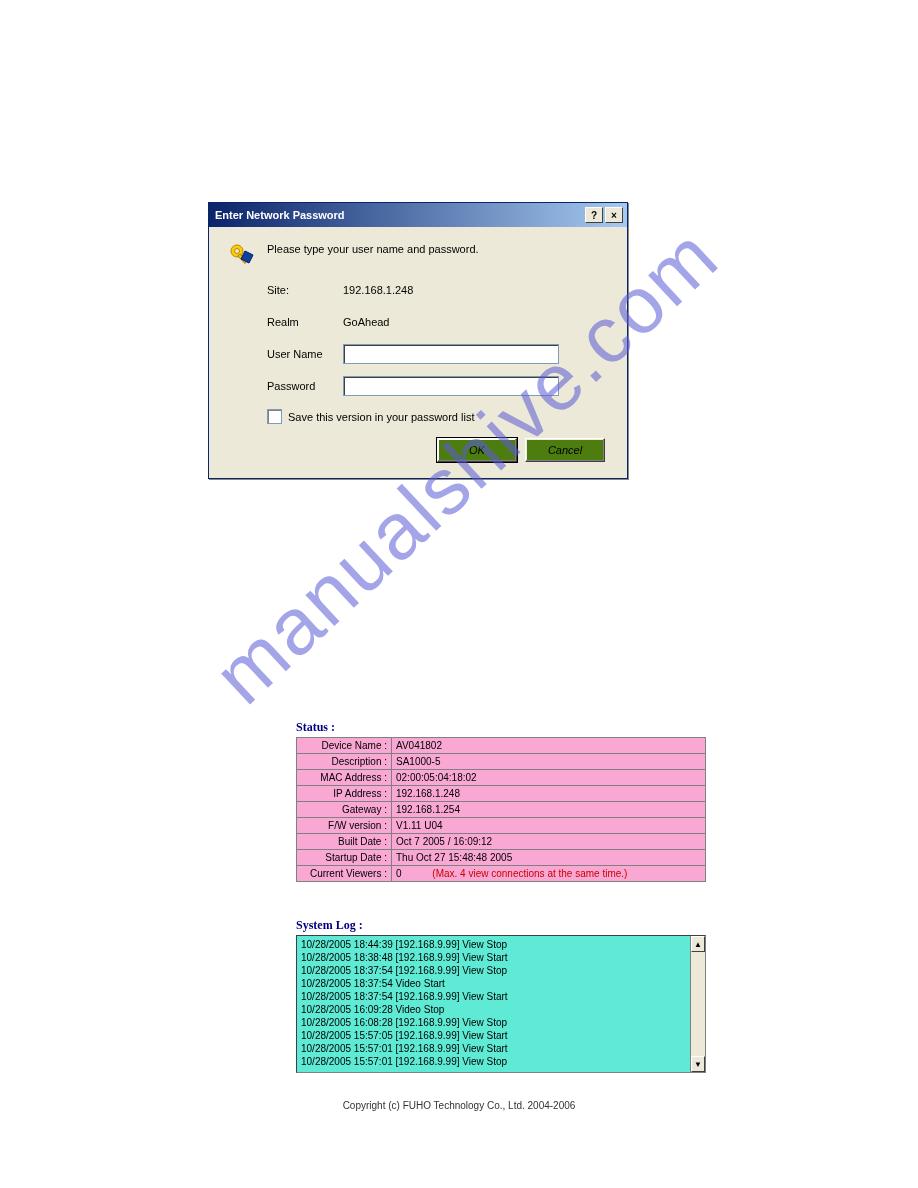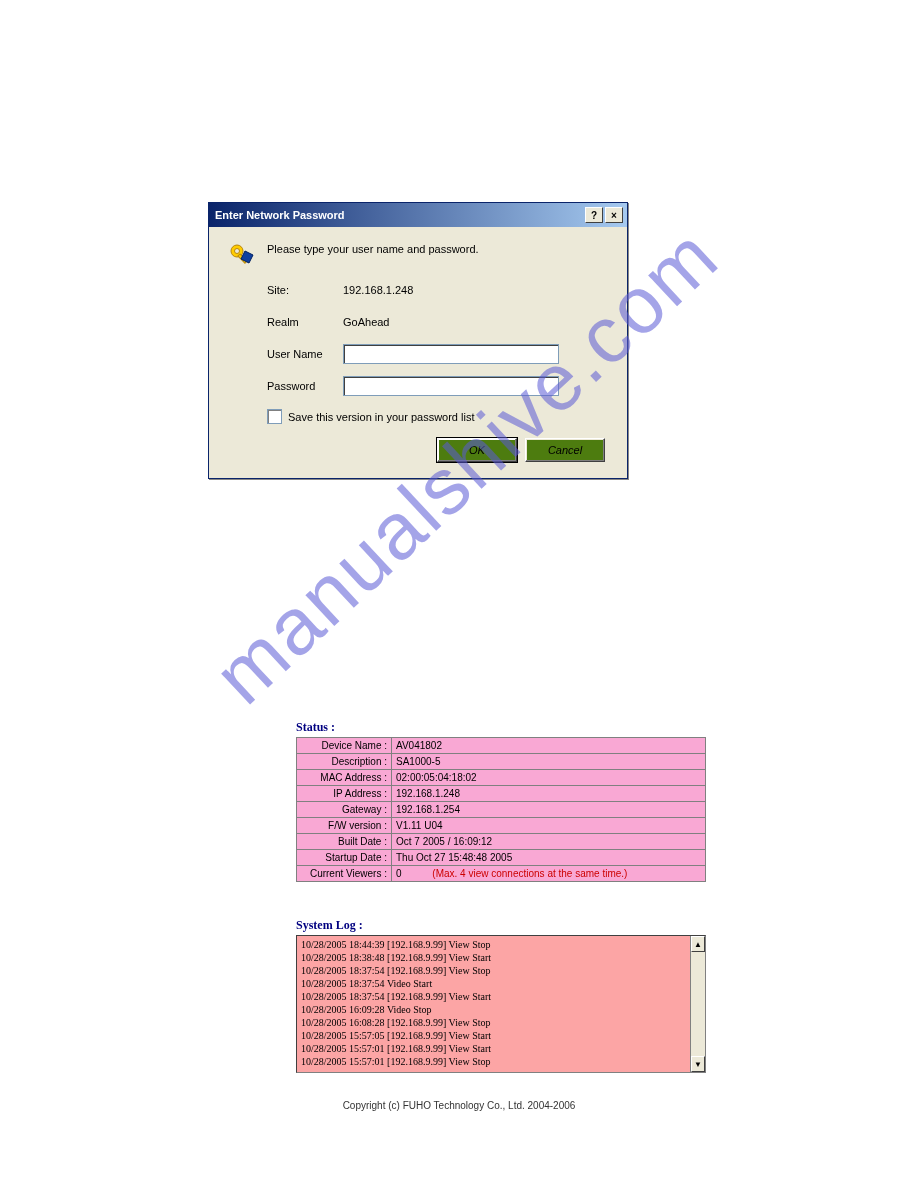--- a/index.html
+++ b/index.html
@@ -163,25 +163,25 @@
   .log-section {
     position: absolute;
     left: 296px;
     top: 918px;
     width: 410px;
   }
   .log-box {
     border: 1px solid #808080;
     border-top-color: #404040;
     border-left-color: #404040;
-    background: #fca5a5;
+    background: #5eead4;
     height: 136px;
     position: relative;
     display: flex;
-    font-family: Liberation Serif, serif;
+    font-family: Liberation Sans, sans-serif;
     font-size: 10px;
   }
   .log-content {
     padding: 2px 4px;
     white-space: pre;
     line-height: 13px;
     flex: 1;
     overflow: hidden;
   }
   .log-scrollbar {

